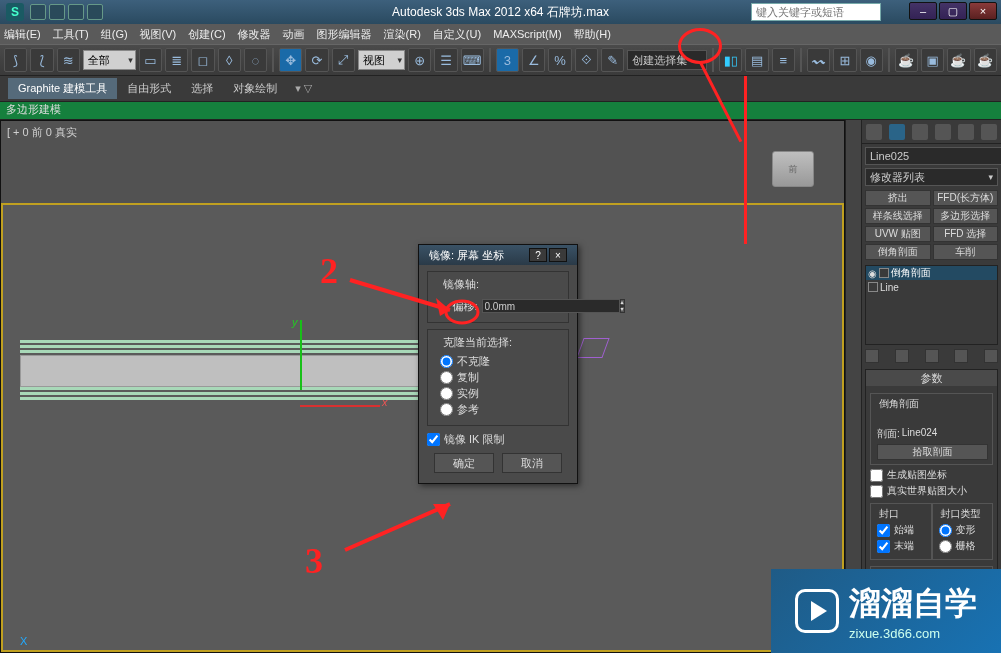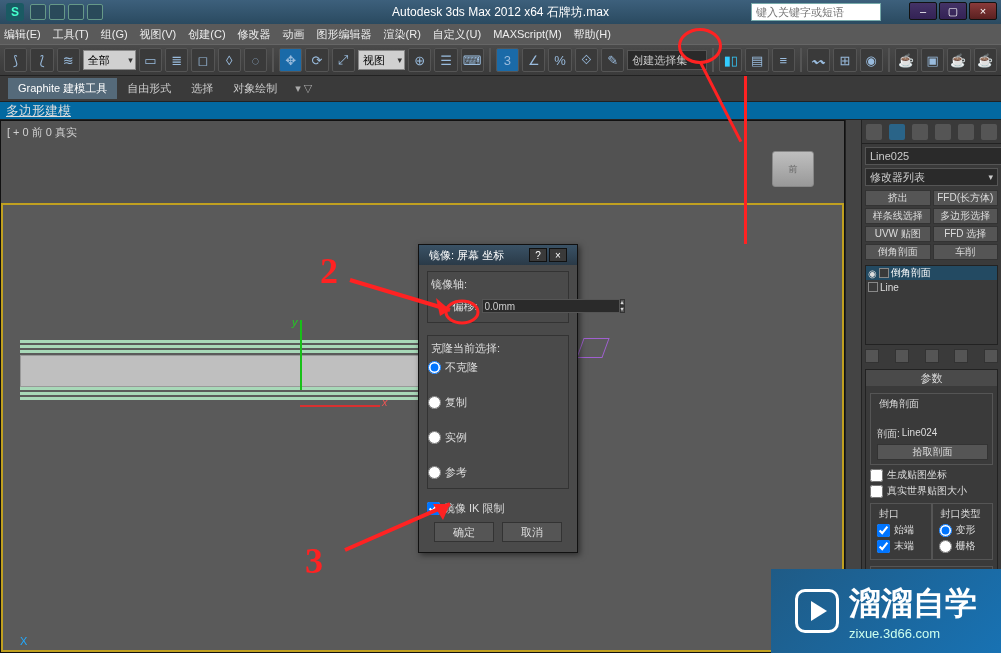--- a/index.html
+++ b/index.html
@@ -83,22 +83,22 @@
   }
   .subbar {
     height:26px;background:#3a3a3a;border-bottom:1px solid #222;
     display:flex;align-items:center;padding:0 8px;
   }
   .subbar .tab {
     color:#ccc;padding:3px 10px;font-size:11px;
   }
   .subbar .tab.active { background:#556a7a;color:#fff;}
   .subbar2 {
-    height:18px;background:#0369a1;border-bottom:1px solid #222;
-    padding:0 6px;font-size:13px;color:#ddd;text-decoration:underline;
+    height:18px;background:#15803d;border-bottom:1px solid #222;
+    padding:0 6px;font-size:11px;color:#ddd;
   }
   .main-row { display:flex; height: calc(100% - 120px);}
   .viewport-area { flex:1; position:relative; background:#525252;border:1px solid #111;}
   .vp-label { position:absolute; top:4px; left:6px; font-size:11px; color:#d0d0d0;}
   .vp-nav-cube {
     position:absolute; top:30px; right:30px; width:42px;height:36px;
     background:linear-gradient(#bfbfbf,#999);border-radius:3px;border:1px solid #888;
     display:flex;align-items:center;justify-content:center;color:#666;font-size:9px;
   }
   .vp-yellow-border {
@@ -161,32 +161,32 @@
     z-index:50;
   }
   .dialog .dlg-title{
     height:20px;background:linear-gradient(#3a5266,#2a3a48);
     color:#fff;font-size:11px;padding:0 10px;
     display:flex;align-items:center;justify-content:space-between;
   }
   .dlg-title .btns{display:flex;gap:2px;}
   .dlg-title .tb{width:18px;height:14px;background:#3a3a3a;border:1px solid #111;display:flex;align-items:center;justify-content:center;font-size:10px;}
   .dialog .dlg-body{padding:6px 8px;font-size:11px;color:#ddd;}
-  .dlg-group{border:1px solid #333;padding:6px 0 8px;margin-bottom:12px;}
+  .dlg-group{border:1px solid #333;padding:6px 12px 8px;margin-bottom:6px;}
   .dlg-group .gt{margin-top:-12px;background:#4a4a4a;display:inline-block;padding:0 3px;font-size:11px;}
   .radio-grid{display:grid;grid-template-columns:1fr 1fr;gap:4px;margin-top:4px;}
   .radio-row{display:flex;align-items:center;}
   .radio-row input{margin-right:4px;}
   .off-row{display:flex;align-items:center;justify-content:center;margin-top:6px;}
   .off-row .lbl{margin-right:4px;}
   .off-row .spinv{display:flex;align-items:center;height:16px;width:62px;}
   .off-row .spinv input{flex:1;height:14px;background:#2a2a2a;border:1px solid #555;color:#ccc;font-size:10px;padding:0 2px;}
   .off-row .spinv .ar{width:12px;display:flex;flex-direction:column;}
   .off-row .spinv .ar span{height:7px;background:#555;border:1px solid #333;font-size:6px;line-height:5px;text-align:center;}
-  .clone-opts{display:flex;flex-direction:column;gap:20px;margin-top:4px;}
+  .clone-opts{display:flex;flex-direction:column;gap:1px;margin-top:4px;}
   .dlg-cb{display:flex;align-items:center;margin:4px 0;}
   .dlg-cb input{margin-right:4px;}
   .dlg-btns{display:flex;gap:8px;justify-content:center;margin:6px 0 4px;}
   .dlg-btns .btn{width:60px;height:20px;background:#555;border:1px solid #333;text-align:center;line-height:18px;font-size:11px;color:#ddd;}
   
   .anno { position:absolute; z-index:80; pointer-events:none; color:#f22;font-family:cursive;}
   .circle1{ left:678px;top:28px;width:44px;height:36px;border:3px solid #f22;border-radius:50%;}
   .arrow-line{position:absolute;background:#f22;}
   .num2{left:320px;top:250px;font-size:36px;font-weight:bold;}
   .num3{left:305px;top:540px;font-size:36px;font-weight:bold;}

